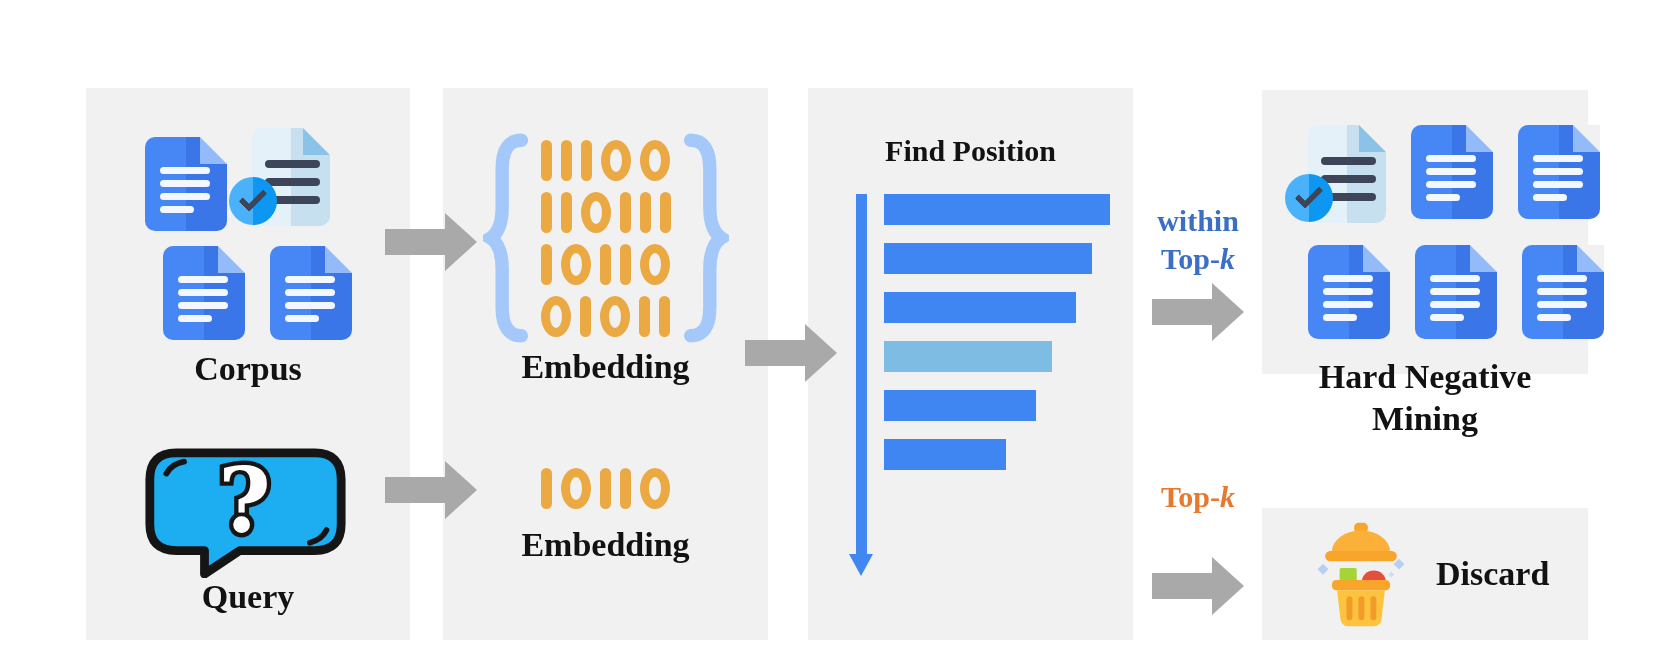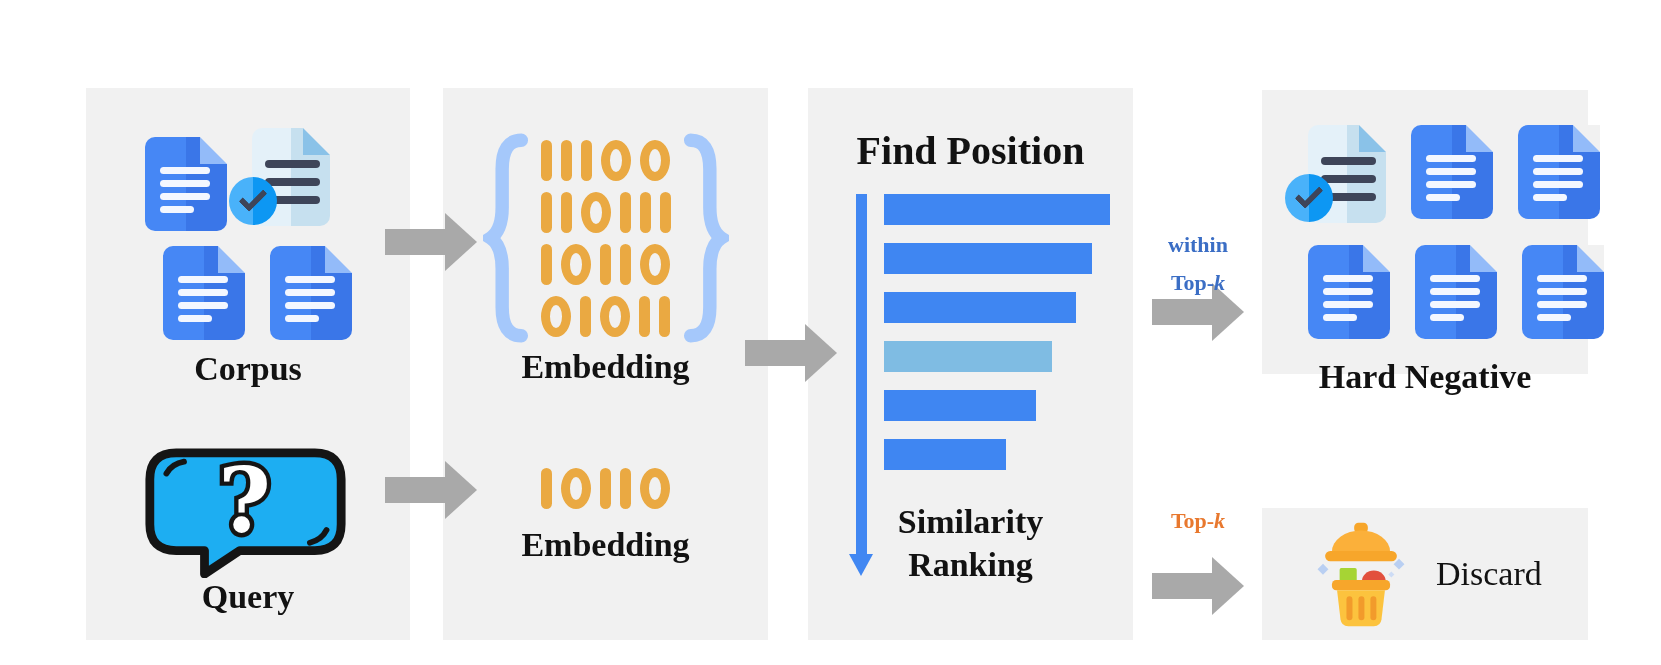--- a/index.html
+++ b/index.html
@@ -60,44 +60,44 @@
       border-top:22px solid var(--rank-arrow-blue,#4187f2);}
 
   
   .garrow{position:absolute;width:92px;height:58px;}
   .garrow .shaft{position:absolute;left:0;top:16px;width:60px;height:26px;background:var(--arrow-gray,#a9a9a9);}
   .garrow .head{position:absolute;left:60px;top:0;width:0;height:0;
       border-top:29px solid transparent;border-bottom:29px solid transparent;
       border-left:32px solid var(--arrow-gray,#a9a9a9);}
 
   
-  .branch{position:absolute;width:140px;text-align:center;font-weight:700;font-size:22px;line-height:38px;margin-top:24px;}
+  .branch{position:absolute;width:140px;text-align:center;font-weight:700;font-size:30px;line-height:38px;}
   #branch-within{left:1128px;top:202px;color:var(--within-blue,#3b6ec5);}
   #branch-outside{left:1128px;top:478px;color:var(--outside-orange,#e8782e);}
 
   
   #corpus-row1{left:59px;top:40px;}
   #corpus-row2{left:77px;top:158px;}
   #corpus-label{top:260px;}
   #query-bubble{position:absolute;left:57px;top:358px;}
   #query-label{top:488px;}
 
   #embed-corpus-group{top:44px;}
   #embed-corpus-label{top:258px;}
   #embed-query-group{top:380px;}
   #embed-query-label{top:436px;}
 
-  #ranking-title{top:42px;font-size:40px;}
+  #ranking-title{top:42px;font-size:30px;}
   #ranking-caption{top:412px;line-height:43px;}
 
   #hnm-row1{left:46px;top:35px;}
   #hnm-row2{left:46px;top:155px;}
   #hnm-label{top:266px;}
 
-  #discard-label{font-weight:400;font-size:34px;}
+  #discard-label{font-weight:700;font-size:34px;}
 </style>
 </head>
 <body>
 
 <div class="canvas">
 
   <section class="panel" id="panel-corpus">
     <div class="docs-row" id="corpus-row1">
         <div class="doc doc-blue">
           <div class="doc-body"></div>
@@ -216,24 +216,20 @@
       <div class="vhead"></div>
     </div>
     <div class="rank-bars">
         <div class="rank-bar" style="width: 226px;"></div>
         <div class="rank-bar" style="width: 208px;"></div>
         <div class="rank-bar" style="width: 192px;"></div>
         <div class="rank-bar highlight" style="width: 168px;"></div>
         <div class="rank-bar" style="width: 152px;"></div>
         <div class="rank-bar" style="width: 122px;"></div>
       </div>
-    <div class="label" id="ranking-caption">
-      <div>Similarity</div>
-      <div>Ranking</div>
-    </div>
   </section>
 
   <section class="panel" id="panel-hnm">
     <div class="docs-row" id="hnm-row1">
         <div class="doc doc-light">
           <div class="doc-body"></div>
           <div class="doc-fold"></div>
           <div class="doc-lines">
             <div class="doc-line"></div>
             <div class="doc-line"></div>
@@ -289,20 +285,21 @@
           <div class="doc-lines">
             <div class="doc-line"></div>
             <div class="doc-line"></div>
             <div class="doc-line"></div>
             <div class="doc-line short"></div>
           </div>
         </div>
       </div>
     <div class="label" id="hnm-label">
       <div>Hard Negative</div>
+      <div>Mining</div>
     </div>
   </section>
 
   <section class="panel" id="panel-discard">
     <svg viewBox="0 0 110 124" width="94" height="108">
       <rect x="47" y="2" width="16" height="12" rx="5" fill="#f7a62b"></rect>
       <path d="M21,36 A34,25 0 0 1 89,36 Z" fill="#fbb03a"></path>
       <rect x="13" y="35" width="84" height="12" rx="6" fill="#f7a62b"></rect>
       <rect x="30" y="55" width="20" height="16" rx="2" fill="#a6d434"></rect>
       <path d="M56,71 A14,13 0 0 1 84,71 Z" fill="#e2503d"></path>

